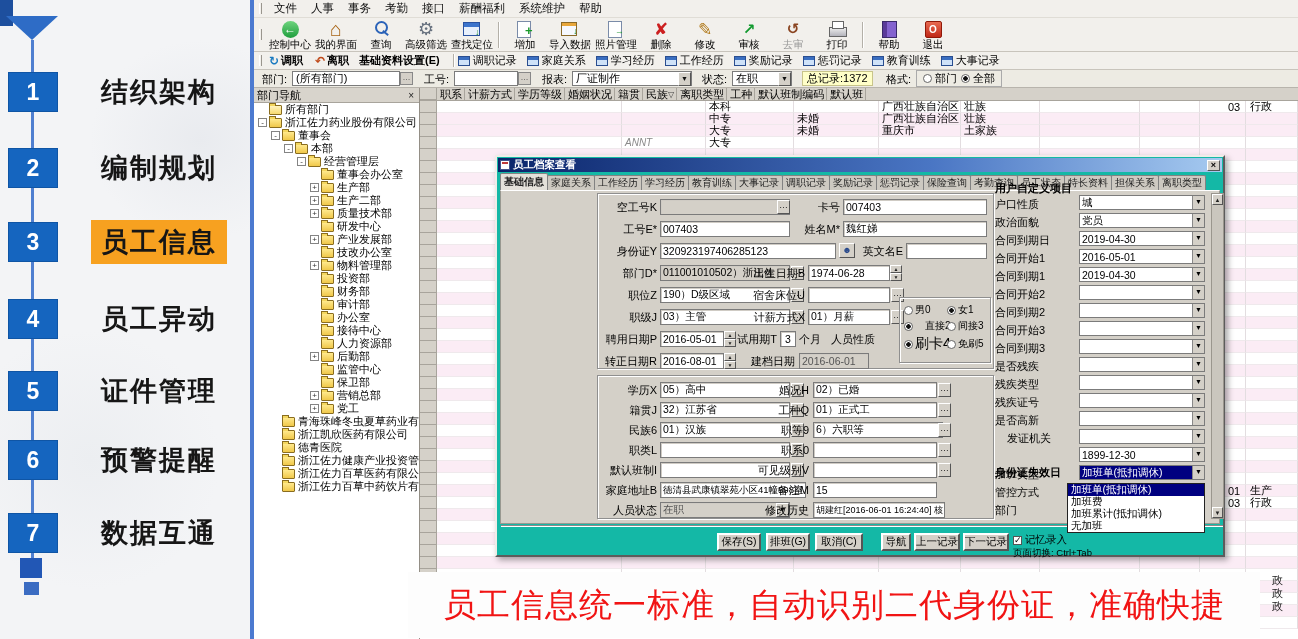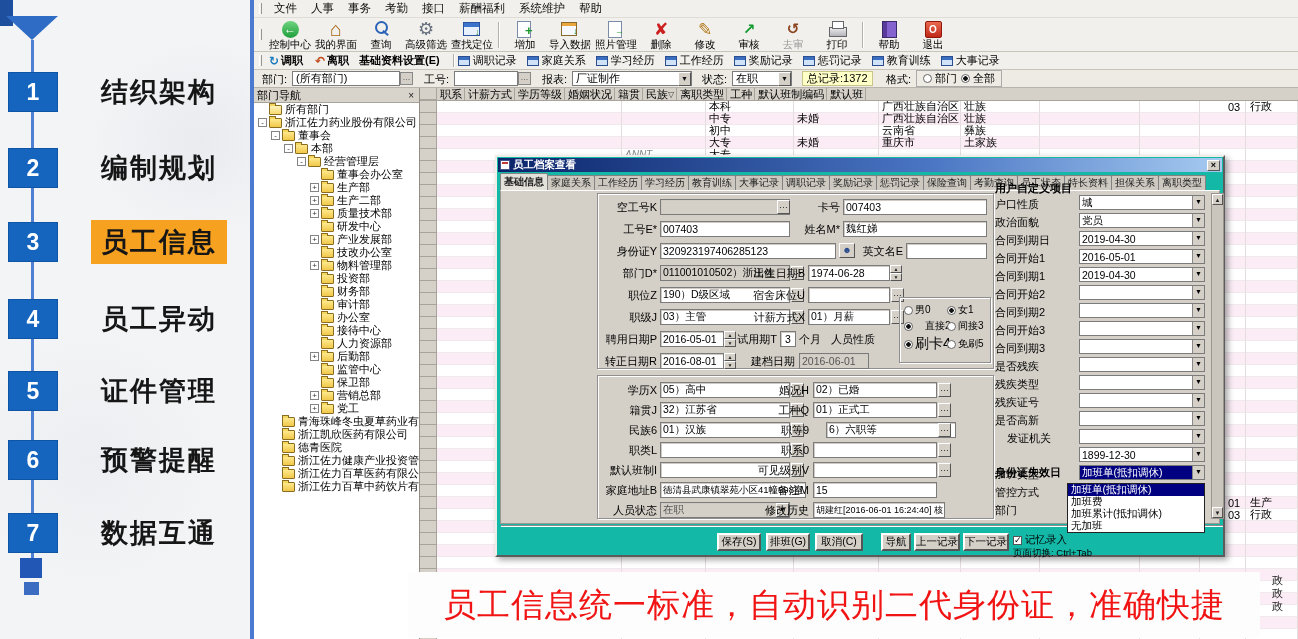--- a/index.html
+++ b/index.html
@@ -651,33 +651,20 @@
               <div class="cell c1"></div>
               <div class="cell c2">中专</div>
               <div class="cell c3">未婚</div>
               <div class="cell c4">广西壮族自治区</div>
               <div class="cell c5">壮族</div>
               <div class="cell c6"></div>
               <div class="cell c7"></div>
               <div class="cell c8"></div>
               <div class="cell c9"></div>
             </div>
-            <div class="trow">
-              <div class="cell rh"></div>
-              <div class="cell c0"></div>
-              <div class="cell c1"></div>
-              <div class="cell c2">初中</div>
-              <div class="cell c3"></div>
-              <div class="cell c4">云南省</div>
-              <div class="cell c5">彝族</div>
-              <div class="cell c6"></div>
-              <div class="cell c7"></div>
-              <div class="cell c8"></div>
-              <div class="cell c9"></div>
-            </div>
             <div class="trow alt">
               <div class="cell rh"></div>
               <div class="cell c0"></div>
               <div class="cell c1"></div>
               <div class="cell c2">大专</div>
               <div class="cell c3">未婚</div>
               <div class="cell c4">重庆市</div>
               <div class="cell c5">土家族</div>
               <div class="cell c6"></div>
               <div class="cell c7"></div>
@@ -1356,21 +1343,21 @@
       <div class="in" style="left:163px;top:245px;width:130px">32）江苏省</div>
       <div class="ell" style="left:294px;top:246px">…</div>
       <div class="lab" style="left:248px;top:245px;width:64px">工种Q</div>
       <div class="in" style="left:316px;top:245px;width:124px">01）正式工</div>
       <div class="ell" style="left:441px;top:246px">…</div>
 
       <div class="lab" style="left:60px;top:265px;width:100px">民族6</div>
       <div class="in" style="left:163px;top:265px;width:130px">01）汉族</div>
       <div class="ell" style="left:294px;top:266px">…</div>
       <div class="lab" style="left:248px;top:265px;width:64px">职等9</div>
-      <div class="in" style="left:329px;top:265px;width:130px">6）六职等</div>
+      <div class="in" style="left:316px;top:265px;width:130px">6）六职等</div>
       <div class="ell" style="left:441px;top:266px">…</div>
 
       <div class="lab" style="left:60px;top:285px;width:100px">职类L</div>
       <div class="in" style="left:163px;top:285px;width:130px"></div>
       <div class="ell" style="left:294px;top:286px">…</div>
       <div class="lab" style="left:248px;top:285px;width:64px">职系0</div>
       <div class="in" style="left:316px;top:285px;width:124px"></div>
       <div class="ell" style="left:441px;top:286px">…</div>
 
       <div class="lab" style="left:60px;top:305px;width:100px">默认班制I</div>

